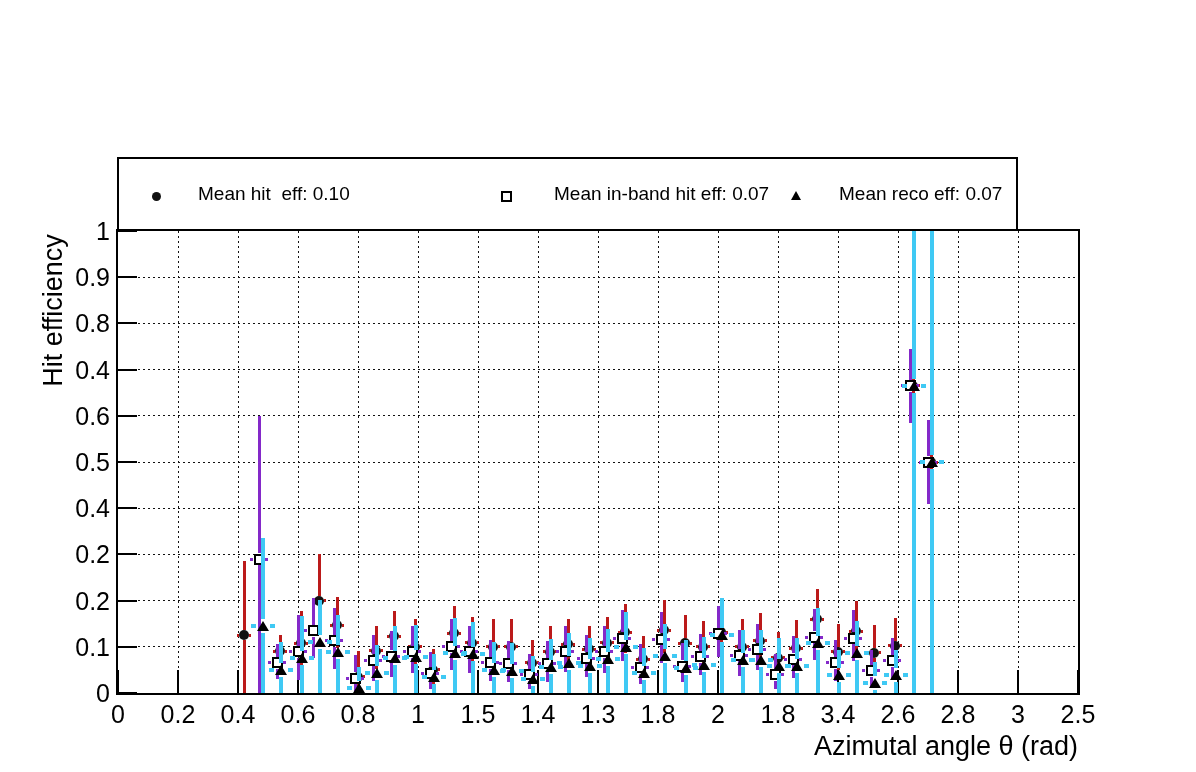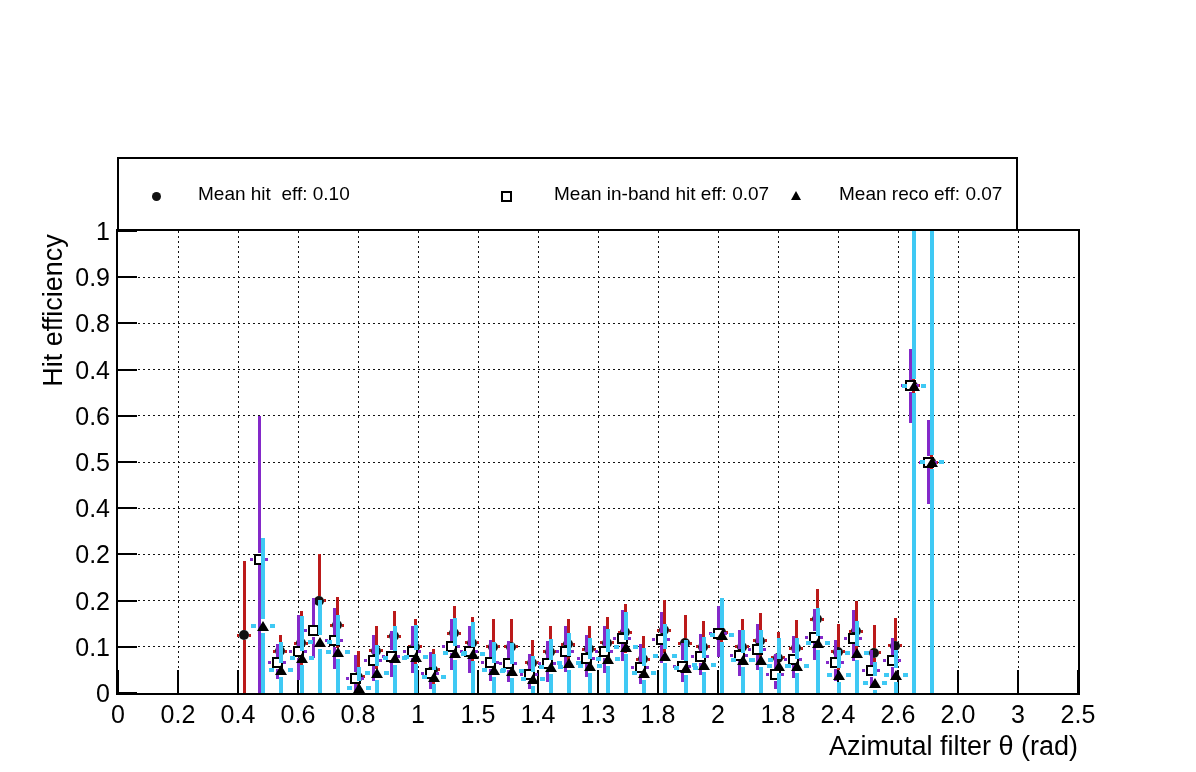--- a/index.html
+++ b/index.html
@@ -670,36 +670,36 @@
       <div class="xlab" style="left: 202px;">0.4</div>
       <div class="xlab" style="left: 262px;">0.6</div>
       <div class="xlab" style="left: 322px;">0.8</div>
       <div class="xlab" style="left: 382px;">1</div>
       <div class="xlab" style="left: 442px;">1.5</div>
       <div class="xlab" style="left: 502px;">1.4</div>
       <div class="xlab" style="left: 562px;">1.3</div>
       <div class="xlab" style="left: 622px;">1.8</div>
       <div class="xlab" style="left: 682px;">2</div>
       <div class="xlab" style="left: 742px;">1.8</div>
-      <div class="xlab" style="left: 802px;">2.4</div>
+      <div class="xlab" style="left: 802px;">3.4</div>
       <div class="xlab" style="left: 862px;">2.6</div>
-      <div class="xlab" style="left: 922px;">2.0</div>
+      <div class="xlab" style="left: 922px;">2.8</div>
       <div class="xlab" style="left: 982px;">3</div>
       <div class="xlab" style="left: 1042px;">2.5</div>
     </div>
   <div id="y-labels">
       <div class="ylab" style="left: 48px; top: 679px;">0</div>
       <div class="ylab" style="left: 48px; top: 632.8px;">0.1</div>
       <div class="ylab" style="left: 48px; top: 586.6px;">0.2</div>
       <div class="ylab" style="left: 48px; top: 540.4px;">0.2</div>
       <div class="ylab" style="left: 48px; top: 494.2px;">0.4</div>
       <div class="ylab" style="left: 48px; top: 448px;">0.5</div>
       <div class="ylab" style="left: 48px; top: 401.8px;">0.6</div>
       <div class="ylab" style="left: 48px; top: 355.6px;">0.4</div>
       <div class="ylab" style="left: 48px; top: 309.4px;">0.8</div>
       <div class="ylab" style="left: 48px; top: 263.2px;">0.9</div>
       <div class="ylab" style="left: 48px; top: 217px;">1</div>
     </div>
 
-  <div id="x-title">Azimutal filter θ (rad)</div>
+  <div id="x-title">Azimutal angle θ (rad)</div>
   <div id="y-title">Hit efficiency</div>
 
 </div>
 
 </body></html>

